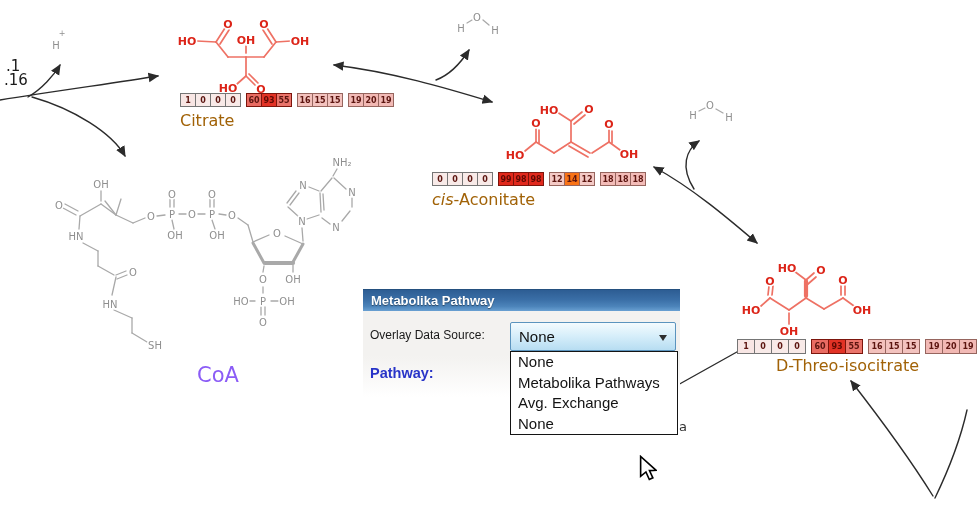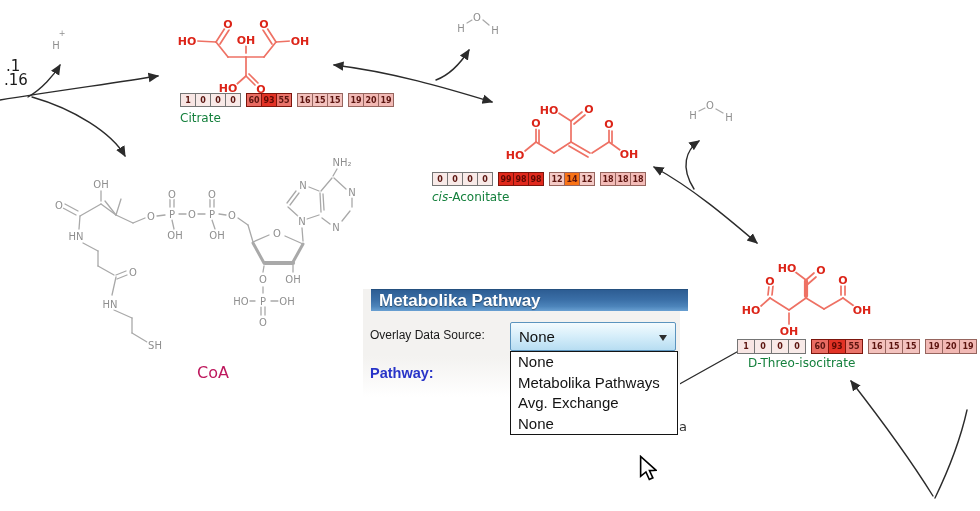--- a/index.html
+++ b/index.html
@@ -16,31 +16,31 @@
   .atom-red{fill:#dc2418;font-size:11px;font-weight:bold;}
   .atom-gray{fill:#8f8f8f;font-size:10px;}
   
   .cells{position:absolute;display:flex;gap:5px;z-index:1;}
   .cell-group{display:flex;}
   .cell{width:13px;height:12px;border:1px solid #96655e;margin-left:-1px;
         font-family:"DejaVu Sans",sans-serif;font-size:8px;font-weight:bold;
         display:flex;align-items:center;justify-content:center;}
   .cell:first-child{margin-left:0;}
   .cells-md .cell{width:14px;} .cells-lg .cell{width:16px;height:13px;}
-  .mol-label{position:absolute;font-family:"DejaVu Sans",sans-serif;font-size:12px;color:#15803d;z-index:1;}
-  .mol-label-lg{font-size:16px;color:#be185d;}
+  .mol-label{position:absolute;font-family:"DejaVu Sans",sans-serif;font-size:16px;color:#a16207;z-index:1;}
+  .mol-label-lg{font-size:21px;color:#8b5cf6;}
   .flux{position:absolute;font-family:"DejaVu Sans",sans-serif;font-size:15px;color:#1a1a1a;z-index:1;}
   
   #dialog{position:absolute;left:363px;top:289px;width:317px;height:108px;z-index:2;
           background:linear-gradient(180deg,#f3f2f0 0%,#f3f2f0 62%,#ffffff 100%);}
   #dialog-header{position:absolute;left:0;top:0;width:100%;height:22px;
           background:linear-gradient(180deg,#2d5d93 0%,#3a6ea6 45%,#4c84ba 78%,#69a0d2 100%);
-          border-top:1px solid #24507f;color:#fff;font-size:17px;font-weight:bold;
+          border-top:1px solid #24507f;color:#fff;font-size:13px;font-weight:bold;
           line-height:22px;padding-left:8px;box-sizing:border-box;
-          text-shadow:0 1px 1px rgba(0,0,0,.45);margin-left:8px;}
+          text-shadow:0 1px 1px rgba(0,0,0,.45);}
   #overlay-label{position:absolute;left:7px;top:39px;font-size:12px;color:#1a1a1a;}
   #pathway-label{position:absolute;left:7px;top:76px;font-size:14.5px;font-weight:bold;color:#2834c8;}
   #combo{position:absolute;left:510px;top:322px;width:166px;height:29px;z-index:3;
          box-sizing:border-box;border:1px solid #5b94be;border-radius:2px;
          background:linear-gradient(180deg,#f4fbfe 0%,#d8effa 45%,#b7ddf2 100%);
          font-size:15px;color:#111;}
   #combo-value{position:absolute;left:8px;top:5px;}
   #combo-arrow{position:absolute;right:8px;top:12px;width:0;height:0;
          border-left:4.5px solid transparent;border-right:4.5px solid transparent;
          border-top:6px solid #2e2e2e;}
@@ -343,21 +343,21 @@
       </div>
       <div class="cell-group">
         <div class="cell" style="background: rgb(242, 186, 182); border-color: rgb(150, 101, 94); color: rgb(92, 21, 16);">19</div>
         <div class="cell" style="background: rgb(242, 184, 179); border-color: rgb(150, 101, 94); color: rgb(92, 21, 16);">20</div>
         <div class="cell" style="background: rgb(242, 186, 182); border-color: rgb(150, 101, 94); color: rgb(92, 21, 16);">19</div>
       </div>
     </div>
 
   <div class="mol-label" style="left:180px;top:111px;">Citrate</div>
   <div class="mol-label" style="left:432px;top:190px;"><i>cis</i><span>-Aconitate</span></div>
-  <div class="mol-label" style="left:748px;top:356px;text-align:center;">D-Threo-isocitrate</div>
+  <div class="mol-label" style="left:776px;top:356px;text-align:center;">D-Threo-isocitrate</div>
   <div class="mol-label mol-label-lg" style="left:197px;top:363px;">CoA</div>
 
   <div id="dialog">
     <div id="dialog-header">Metabolika Pathway</div>
     <div id="overlay-label">Overlay Data Source:</div>
     <div id="pathway-label">Pathway:</div>
   </div>
 
   <div id="combo">
     <div id="combo-value">None</div>

